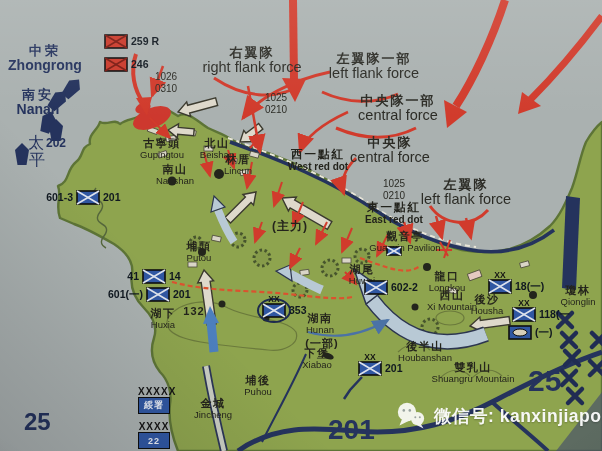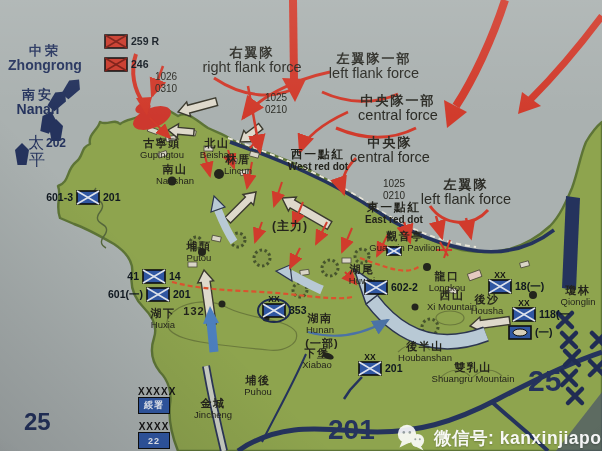--- a/index.html
+++ b/index.html
@@ -33,21 +33,21 @@
   .unit-wrap.circled{outline:2px solid #1b2a50;outline-offset:3px;border-radius:50%;}
   .leg .ech{font-size:10px;font-weight:bold;color:#141414;letter-spacing:1px;text-align:center;width:32px;}
   .leg .box{width:30px;height:15px;background:var(--blueunit);border:1.6px solid #0e0e0e;
             color:#e9edf5;font-size:9px;font-weight:bold;display:flex;align-items:center;
             justify-content:center;letter-spacing:1px;}
   #vignette{position:absolute;inset:0;z-index:3;pointer-events:none;
     background:
       linear-gradient(180deg,rgba(255,255,255,.10),rgba(255,255,255,0) 26%),
       linear-gradient(45deg,rgba(0,0,10,.16),rgba(0,0,0,0) 32%),
       radial-gradient(125% 125% at 48% 42%,rgba(0,0,0,0) 58%,rgba(5,8,18,.28) 100%);}
-  #watermark{position:absolute;left:396px;top:424px;z-index:4;display:flex;align-items:center;gap:8px;
+  #watermark{position:absolute;left:396px;top:402px;z-index:4;display:flex;align-items:center;gap:8px;
              color:var(--wm);font-size:17.5px;font-weight:bold;letter-spacing:.5px;
              text-shadow:0 1px 2px rgba(0,0,0,.25);opacity:.95;}
 </style>
 </head>
 <body>
 
 <div id="stage" style="--sea: #aab1b0; --navy: #24335f; --blueunit: #2e57a5; --aw: #ded9ca; --ba: #b7c9d6; --landedge: #5c7434; --roadlight: #c9cdc2; --wm: #fdfdfd;">
  <div id="map-content">
 
   <svg id="basemap" width="602" height="451" viewBox="0 0 602 451">

